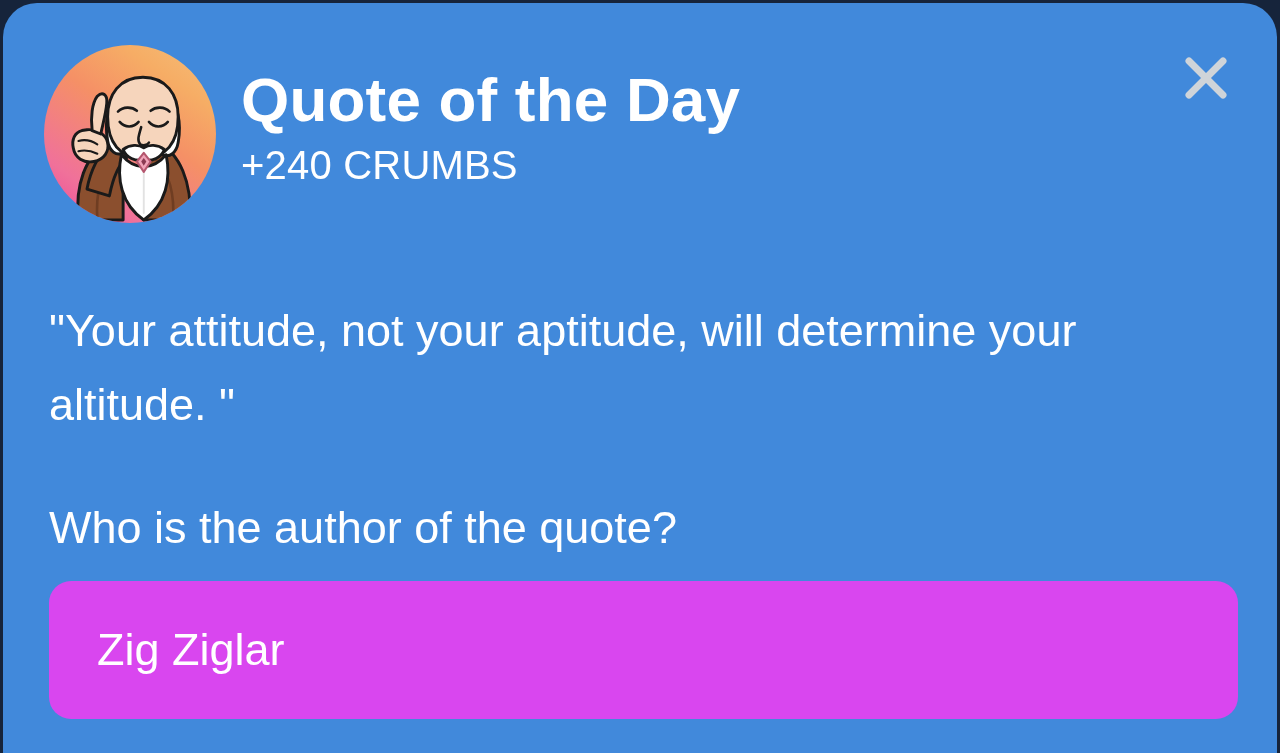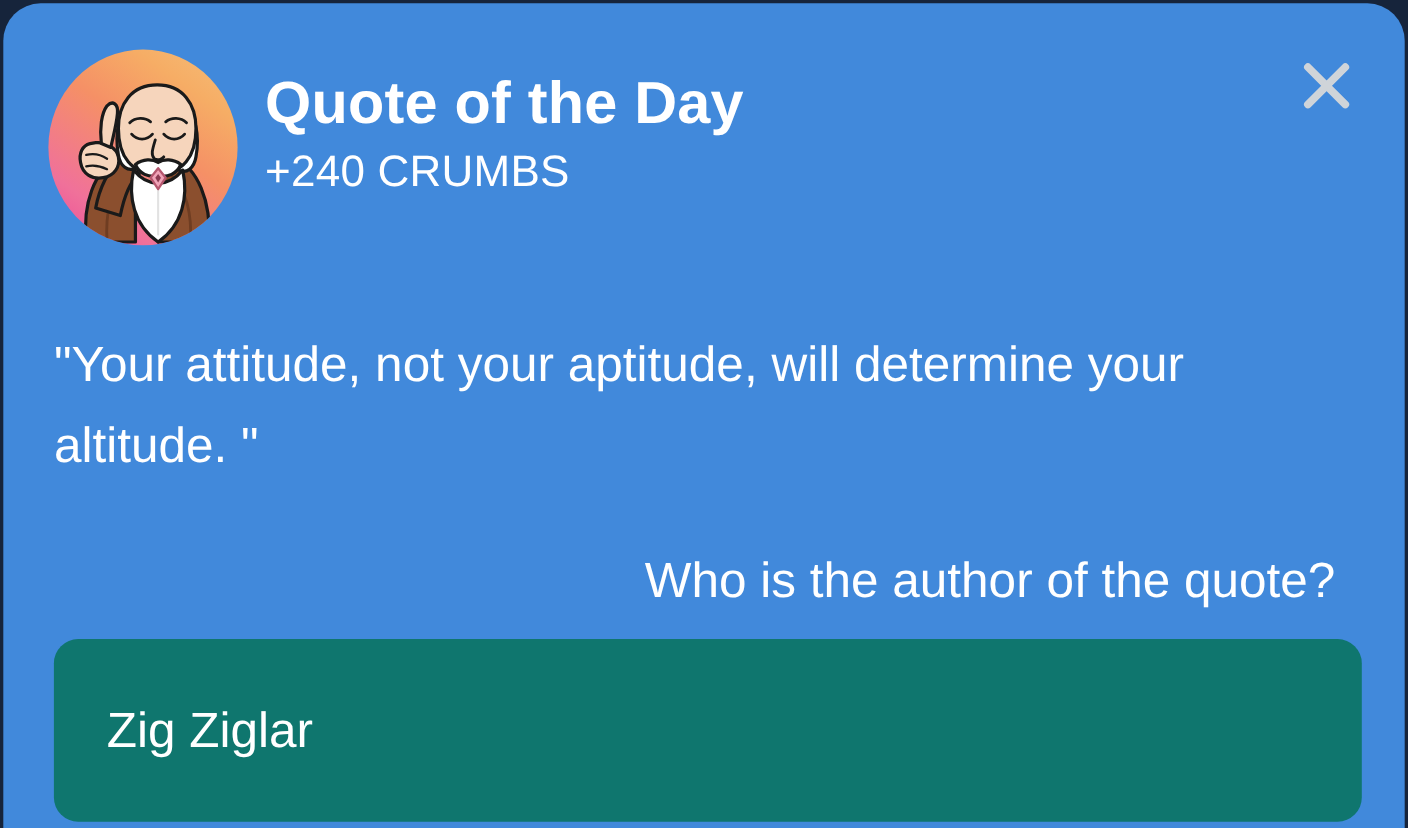--- a/index.html
+++ b/index.html
@@ -51,21 +51,21 @@
   #avatar svg { display: block; width: 100%; height: 100%; }
 
   #header-text {
     position: absolute;
     left: 238px;
     top: 60px;
     right: 150px;
   }
   #card-title {
     margin: 0;
-    font-size: 54px;
+    font-size: 62px;
     font-weight: bold;
     line-height: 1.18;
     color: #ffffff;
     letter-spacing: 0.2px;
   }
   #reward-label {
     margin: 6px 0 0 0;
     font-size: 40px;
     font-weight: normal;
     line-height: 1.15;
@@ -112,32 +112,31 @@
   #question-text {
     position: absolute;
     left: 46px;
     top: 268px;
     width: 1165px;
     margin: 0;
     font-size: 45px;
     line-height: 1.2;
     color: #ffffff;
     font-weight: normal;
-    text-align: right;
   }
 
   
   #answer-input {
     position: absolute;
     left: 46px;
     top: 348px;
     width: 1189px;
-    height: 166px;
+    height: 138px;
     box-sizing: border-box;
-    background: #0f766e;
+    background: #d946ef;
     border: none;
     border-radius: 22px;
     padding: 0 0 0 48px;
     font-family: "Liberation Sans", sans-serif;
     font-size: 45px;
     color: #ffffff;
     outline: none;
   }
   #answer-input::placeholder { color: #d9e7f8; }
 </style>

